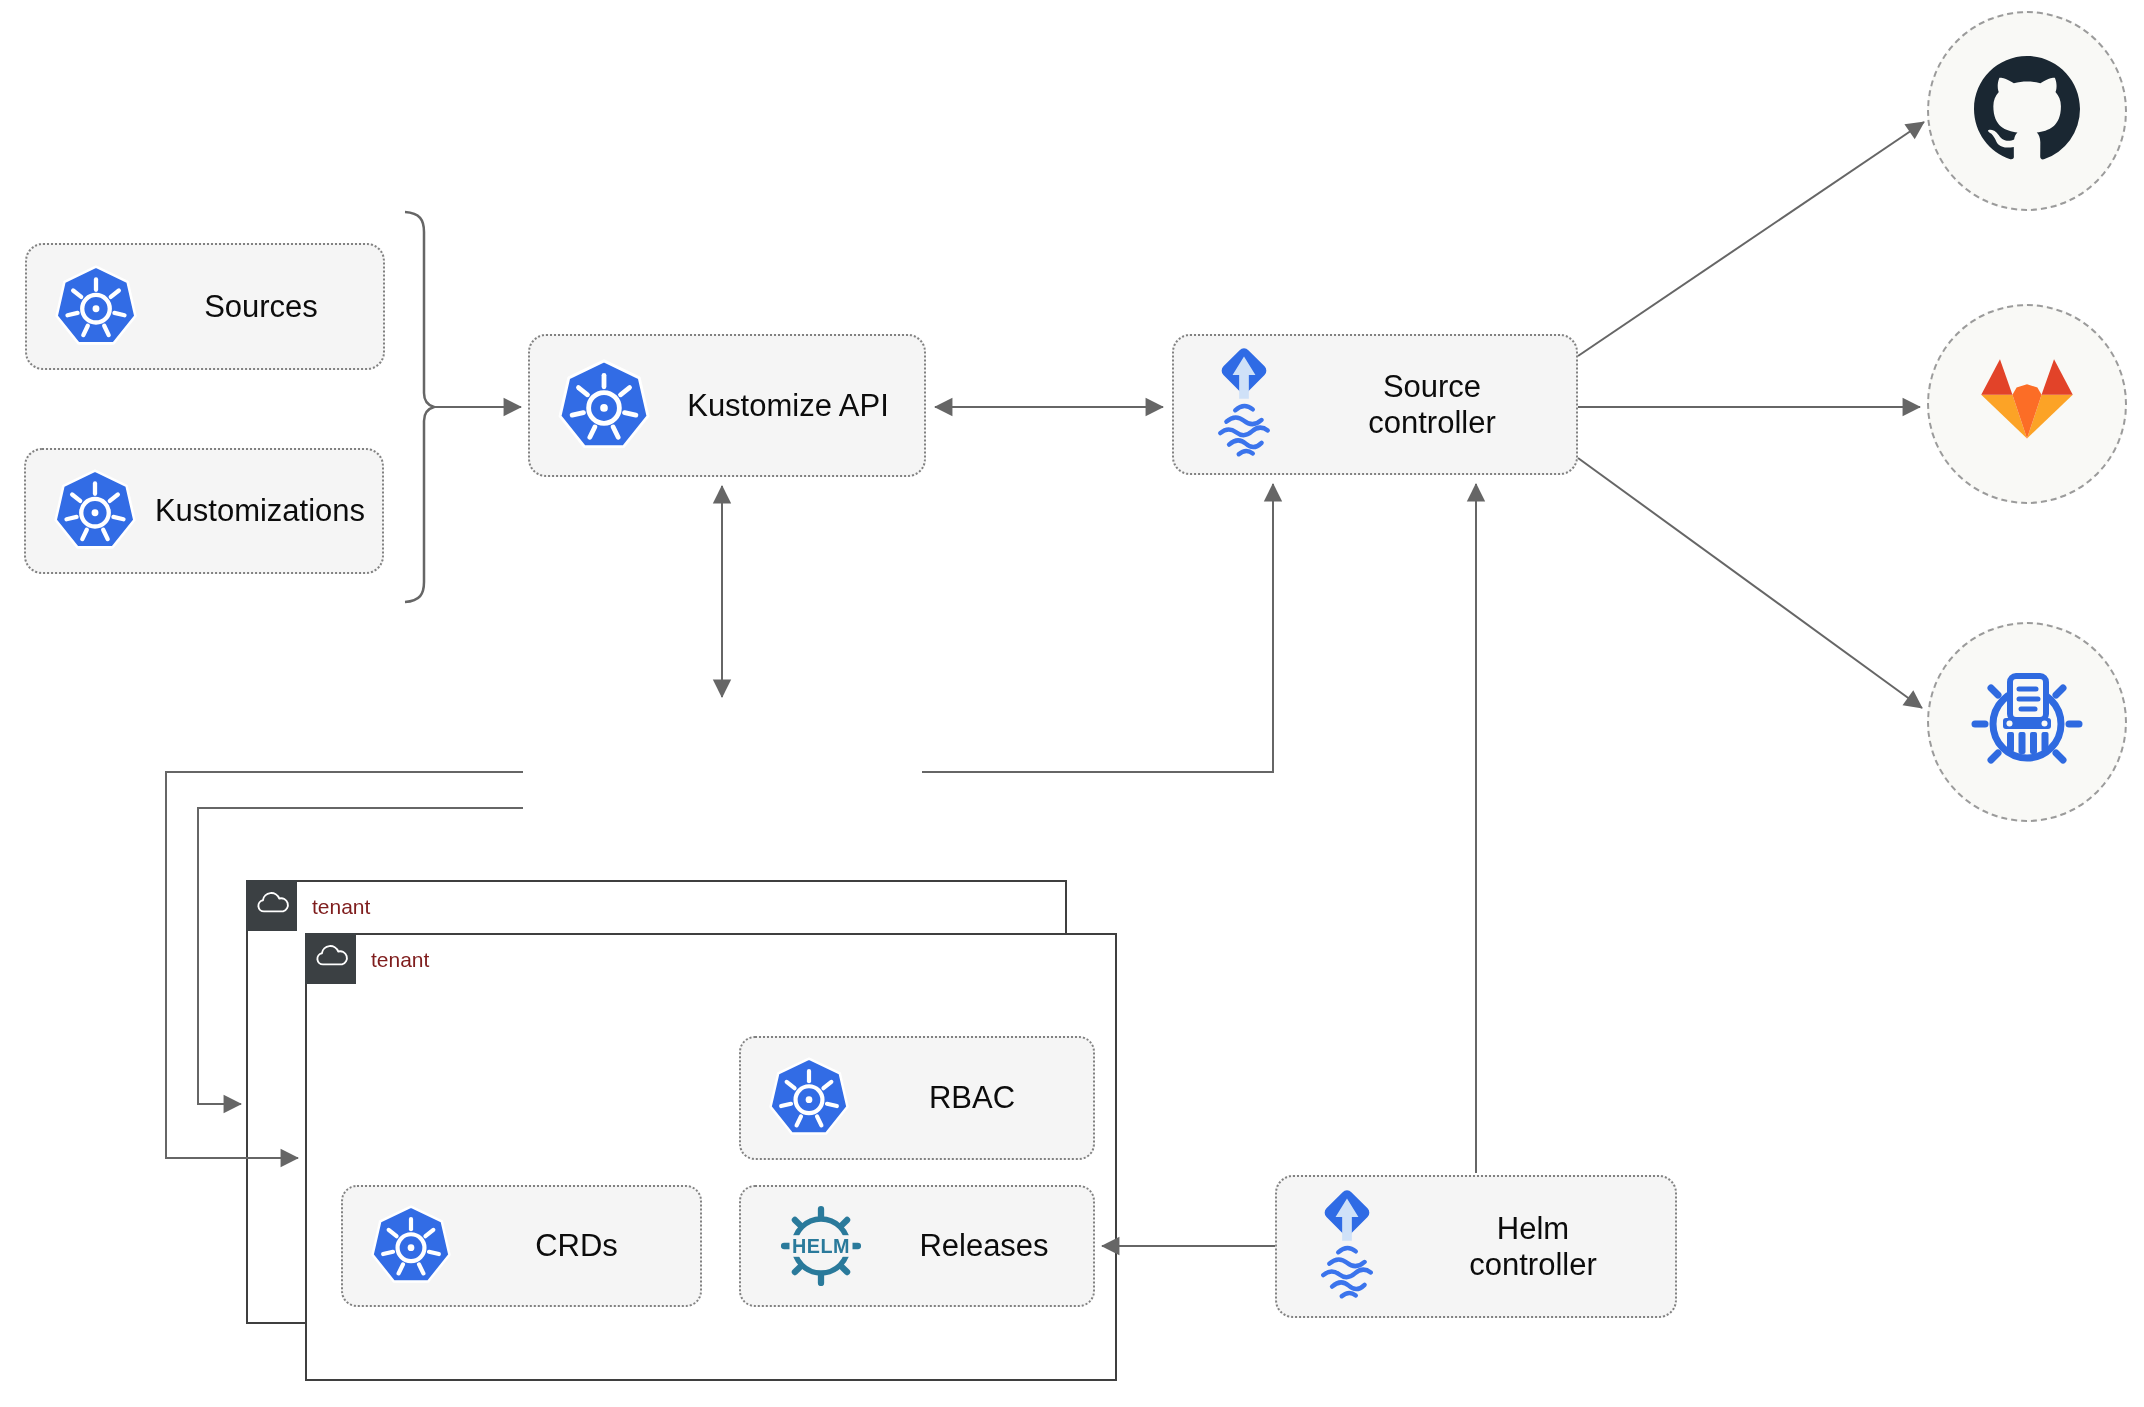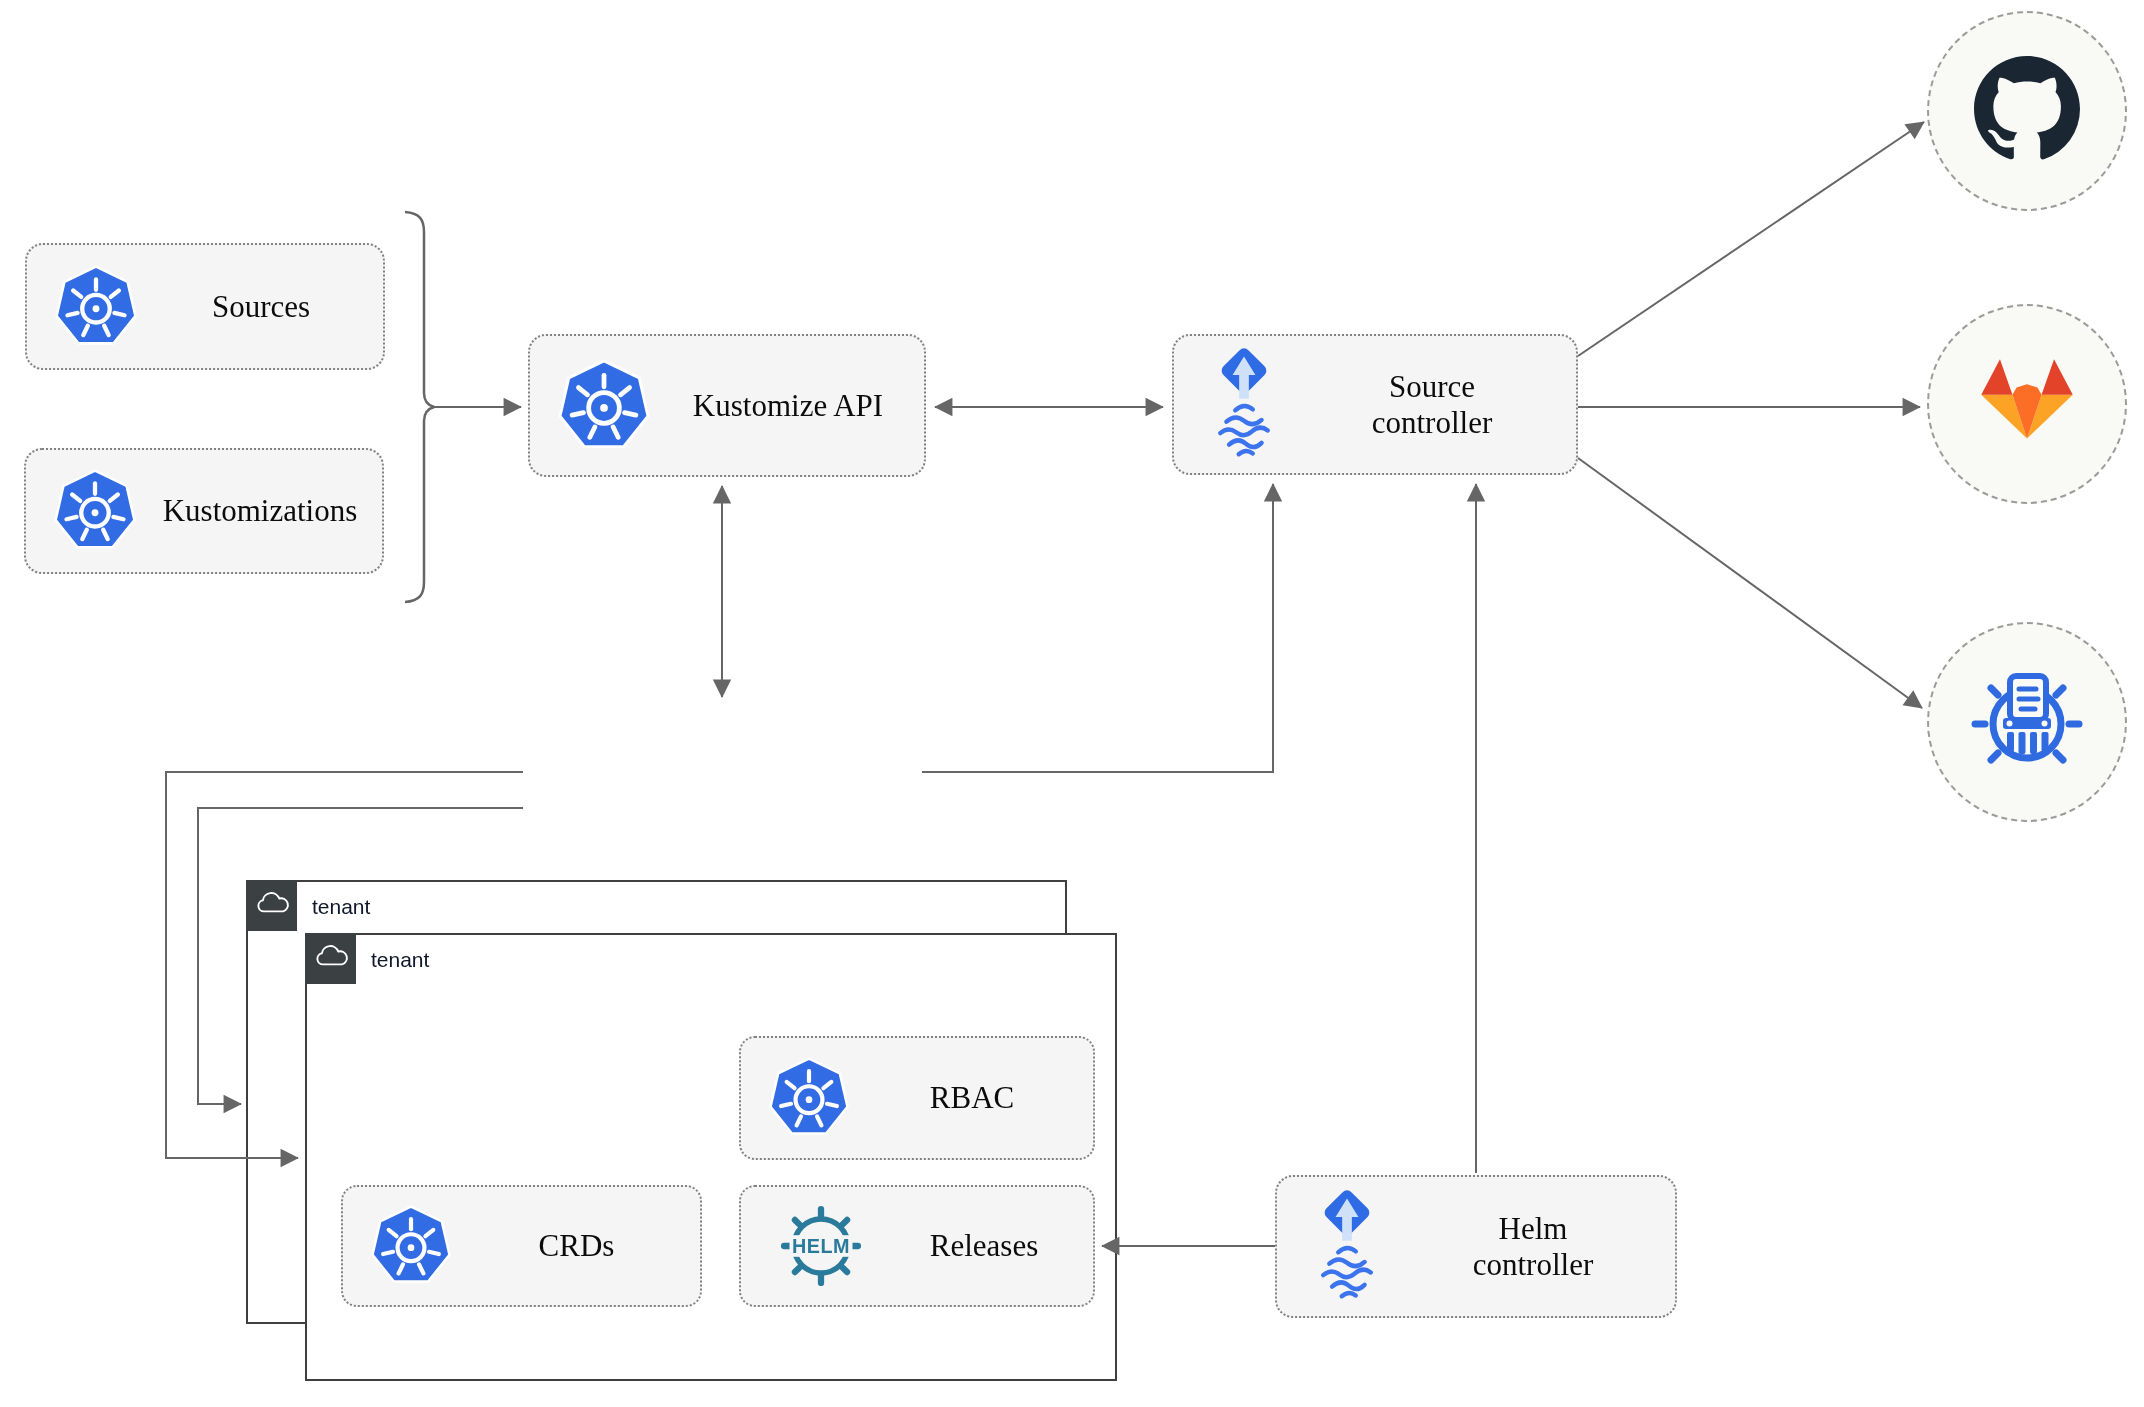--- a/index.html
+++ b/index.html
@@ -2,30 +2,30 @@
 <html><head>
 <meta charset="utf-8">
 <style>
   html,body{margin:0;padding:0;background:#ffffff;}
   body{font-family:"Liberation Sans","DejaVu Sans",sans-serif;}
   .canvas{position:relative;width:2144px;height:1407px;background:#fff;overflow:hidden;}
 
   .connectors{position:absolute;left:0;top:0;z-index:6;pointer-events:none;}
 
   .node{position:absolute;box-sizing:border-box;background:#f5f5f5;border:2px dotted #818181;
-        border-radius:18px;display:flex;align-items:center;z-index:4;font-family:Liberation Serif, serif;}
+        border-radius:18px;display:flex;align-items:center;z-index:4;}
   .node .nicon{flex:0 0 auto;margin-left:26px;display:flex;align-items:center;justify-content:center;}
   .node .nlabel{flex:1;text-align:center;font-size:31px;line-height:1.15;color:#0c0c0c;}
   .nlabel.narrow{max-width:160px;margin:4px auto;}
 
   .tenant{position:absolute;box-sizing:border-box;background:#ffffff;border:2px solid #3f3f3f;z-index:2;}
   .tenant.front{z-index:3;}
   .badge{position:absolute;top:-2px;left:-2px;width:51px;height:51px;background:#3b4043;
          display:flex;align-items:center;justify-content:center;}
-  .tenant-label{position:absolute;top:13px;left:64px;font-size:21px;color:#0f172a;}
+  .tenant-label{position:absolute;top:13px;left:64px;font-size:21px;color:#7f1d1d;}
 
   .circle{position:absolute;width:200px;height:200px;box-sizing:border-box;border-radius:50%;
           background:#f9f9f6;border:2px dashed #9b9b9b;display:flex;align-items:center;
           justify-content:center;z-index:4;}
 </style>
 </head>
 <body>
 
 <svg width="0" height="0" style="position:absolute">
   <defs>

